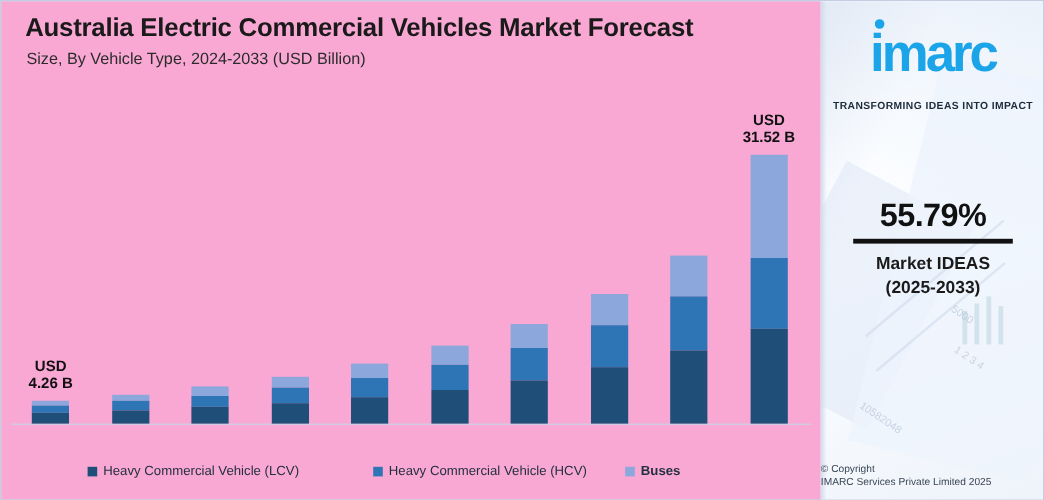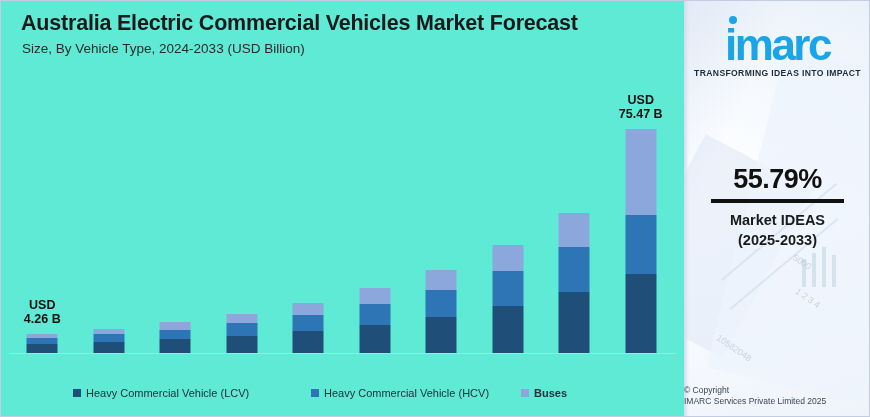--- a/index.html
+++ b/index.html
@@ -23,21 +23,21 @@
     overflow: hidden;
   }
 
   
   .chart-panel {
     position: absolute;
     left: 0;
     top: 0;
     width: 683px;
     height: 417px;
-    background: #5eead4;
+    background: #f9a8d4;
   }
   .chart-title {
     position: absolute;
     left: 20px;
     top: 10px;
     font-size: 21.5px;
     font-weight: bold;
     color: #1a1a1a;
     letter-spacing: -0.2px;
     white-space: nowrap;
@@ -188,21 +188,21 @@
   .logo-dot {
     position: absolute;
     left: 4px;
     top: -7px;
     width: 8px;
     height: 8px;
     border-radius: 50%;
     background: #1ba4e8;
   }
   .logo-tagline {
-    margin-top: 1px;
+    margin-top: 16px;
     font-size: 8.6px;
     font-weight: bold;
     color: #1c2b3a;
     letter-spacing: 0.35px;
   }
 
   .cagr-wrap {
     position: absolute;
     left: 0;
     top: 163px;
@@ -325,21 +325,21 @@
           </div>
         </div>
         <div class="bar-group" style="left: 606.5px;">
           <div class="bar-stack">
             <div class="seg seg-buses" style="height: 85.3683px; background: rgb(139, 167, 220);"></div>
             <div class="seg seg-hcv" style="height: 59.0212px; background: rgb(46, 117, 182);"></div>
             <div class="seg seg-lcv" style="height: 79.1769px; background: rgb(31, 78, 121);"></div>
           </div>
           <div class="val-label" style="bottom: 296.566px;">
             <div>USD</div>
-            <div>75.47 B</div>
+            <div>31.52 B</div>
           </div>
         </div>
       </div>
 
     <div class="legend" id="legend-area">
         <div class="legend-item" style="left: 72px;">
           <span class="legend-swatch" style="background: rgb(31, 78, 121);"></span>
           <span>Heavy Commercial Vehicle (LCV)</span>
         </div>
         <div class="legend-item" style="left: 310px;">

